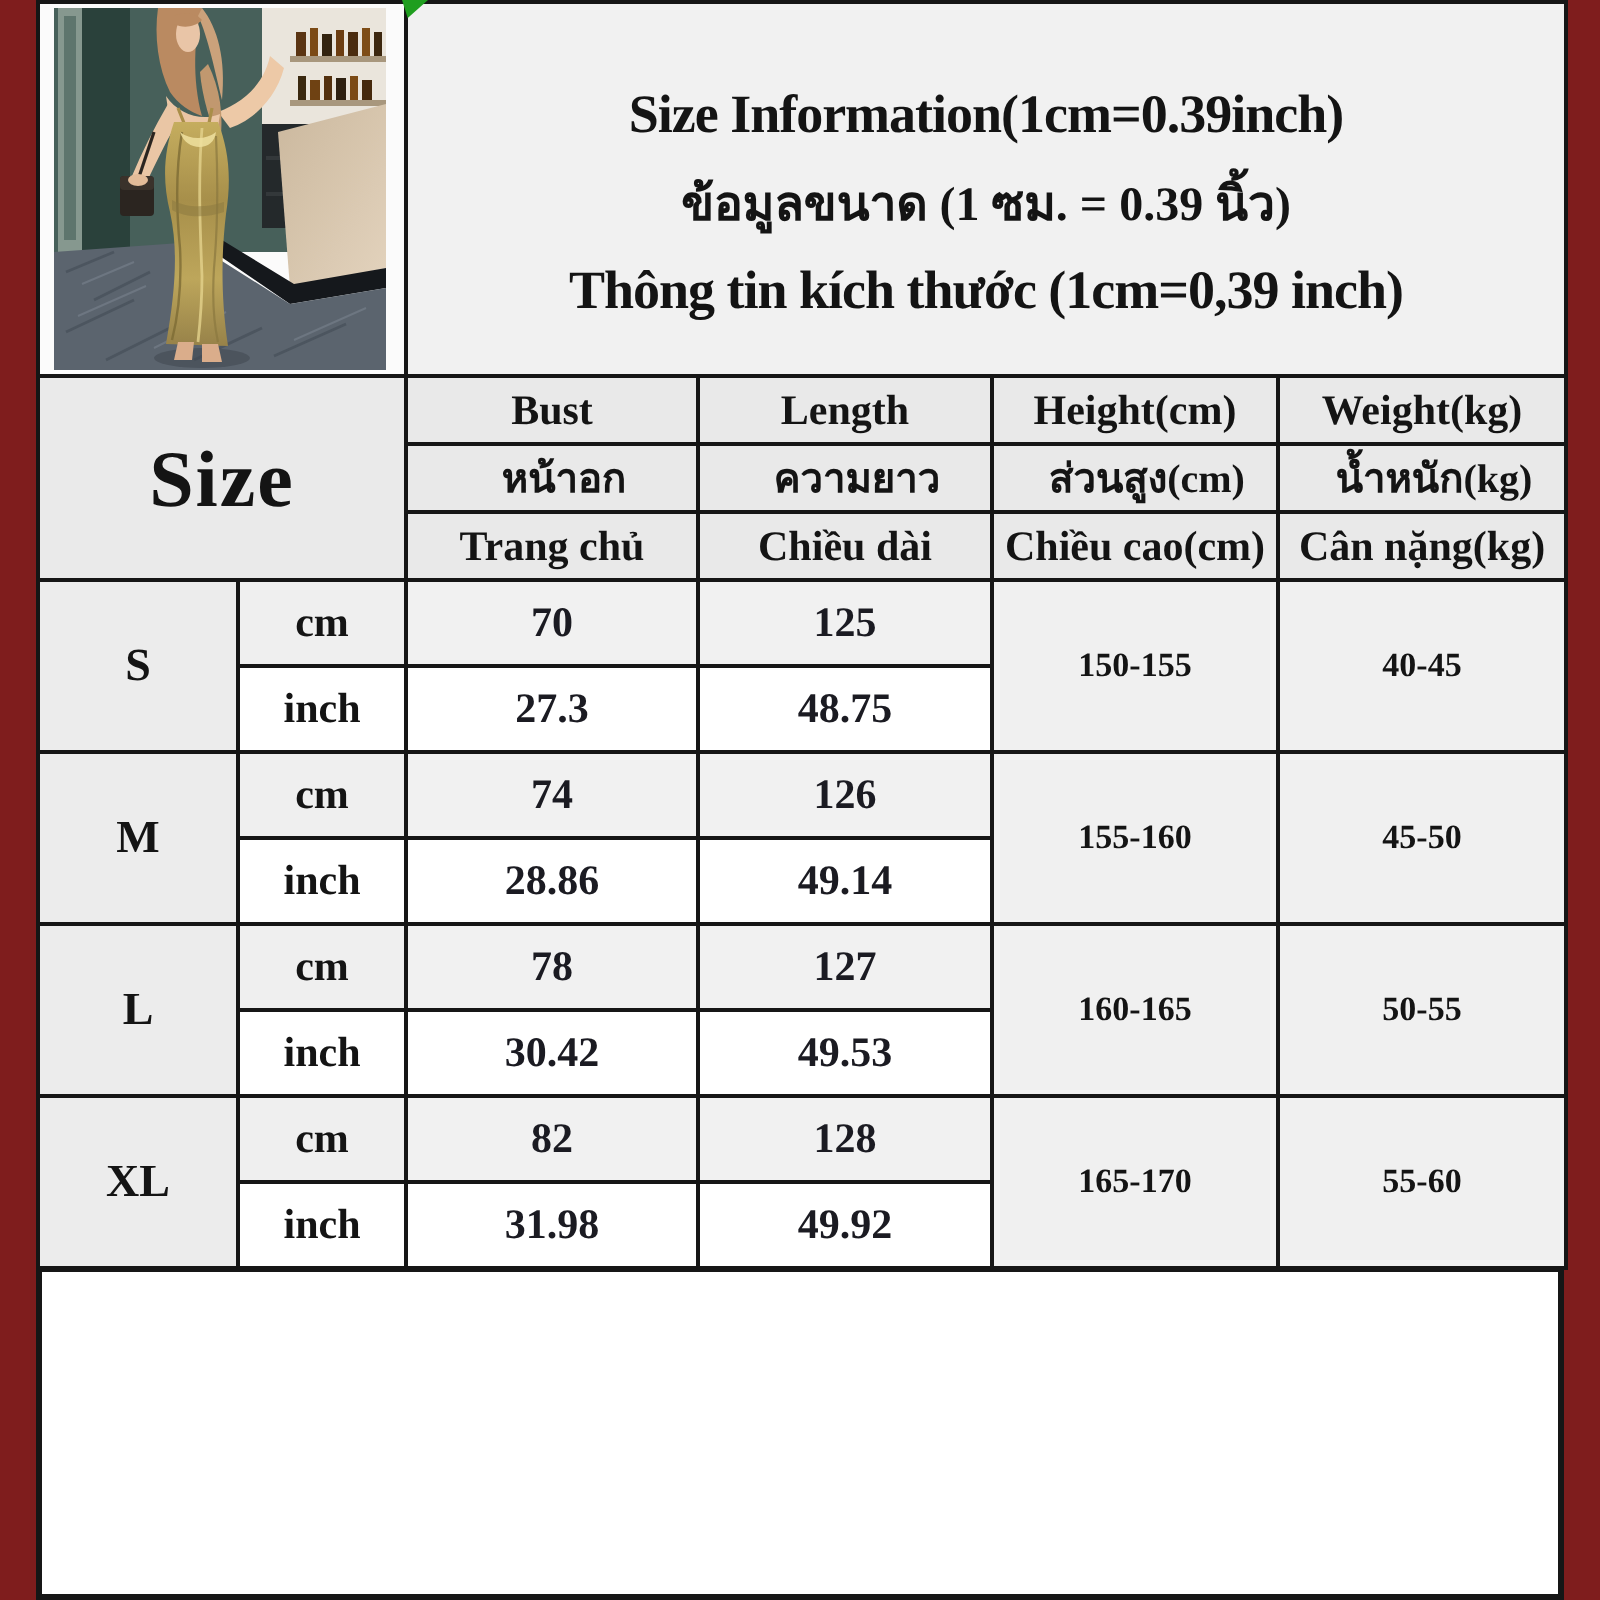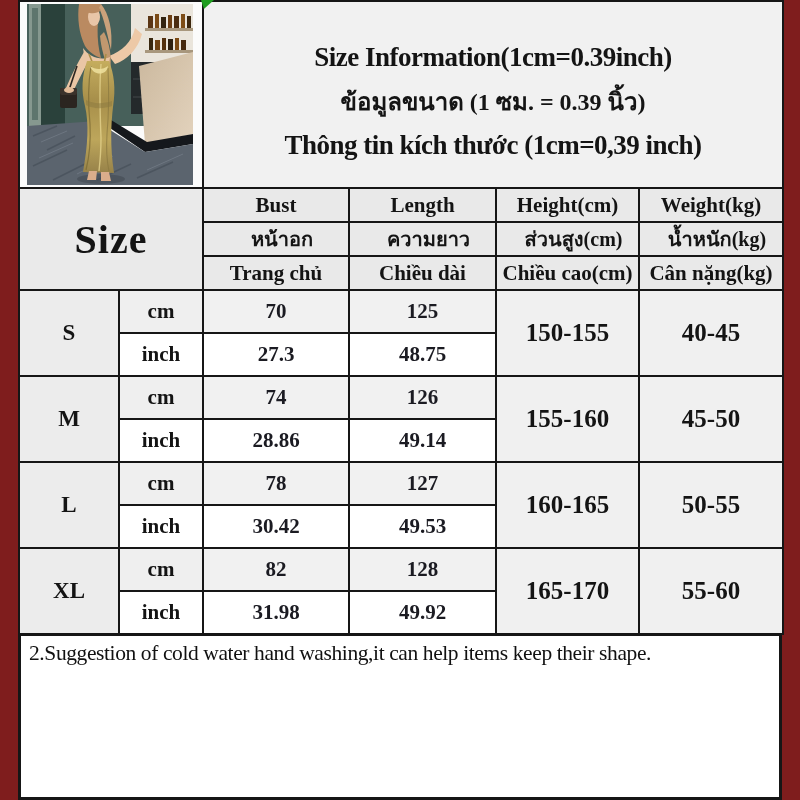--- a/index.html
+++ b/index.html
@@ -25,21 +25,21 @@
   td.title-cell{background:#f1f1f1;}
   .title-stack{display:flex;flex-direction:column;justify-content:center;align-items:center;gap:9px;padding-top:14px;}
   .title-en,.title-vi{font-weight:bold;font-size:27px;letter-spacing:-0.5px;}
   .title-th{font-weight:bold;font-size:24px;}
 
   td.c-sizehead{background:#eaeaea;font-weight:bold;font-size:40px;letter-spacing:1px;margin-left:37px;}
   td.c-head{background:#e9e9e9;font-weight:bold;font-size:21px;}
   td.c-head.th{font-size:20px;padding-left:12px;}
   td.c-letter{background:#ececec;font-weight:bold;font-size:23px;}
   td.c-unit{background:#efefef;font-weight:bold;font-size:21px;}
-  td.c-merge{background:#f0f0f0;font-weight:bold;font-size:25px;}
+  td.c-merge{background:#f0f0f0;font-weight:bold;font-size:17px;}
   tr.r-cm td.c-val{background:#f1f1f1;}
   tr.r-inch td.c-unit{background:#ffffff;margin-top:48px;}
   td.c-val{background:#ffffff;font-weight:bold;font-size:21px;color:#1b1b22;}
 
   
   .attention{
     box-sizing:border-box;width:764px;height:167px;margin-top:-2px;
     border:3px solid #161616;background:#ffffff;
     padding:3px 8px 0 8px;
     font-size:21.5px;font-weight:400;letter-spacing:-0.4px;line-height:1.38;
@@ -252,18 +252,17 @@
         </tr>
         <tr class="r-data r-inch">
           <td class="c-unit">inch</td>
           <td class="c-val">31.98</td>
           <td class="c-val">49.92</td>
         </tr>
       </tbody>
     </table>
 
     <div class="attention">
-      <div>2.Suggestion of cold water hand washing,it can help items keep their shape.</div>
     </div>
 
     <div class="corner-flag"></div>
   </div>
 </div>
 
 </body></html>

